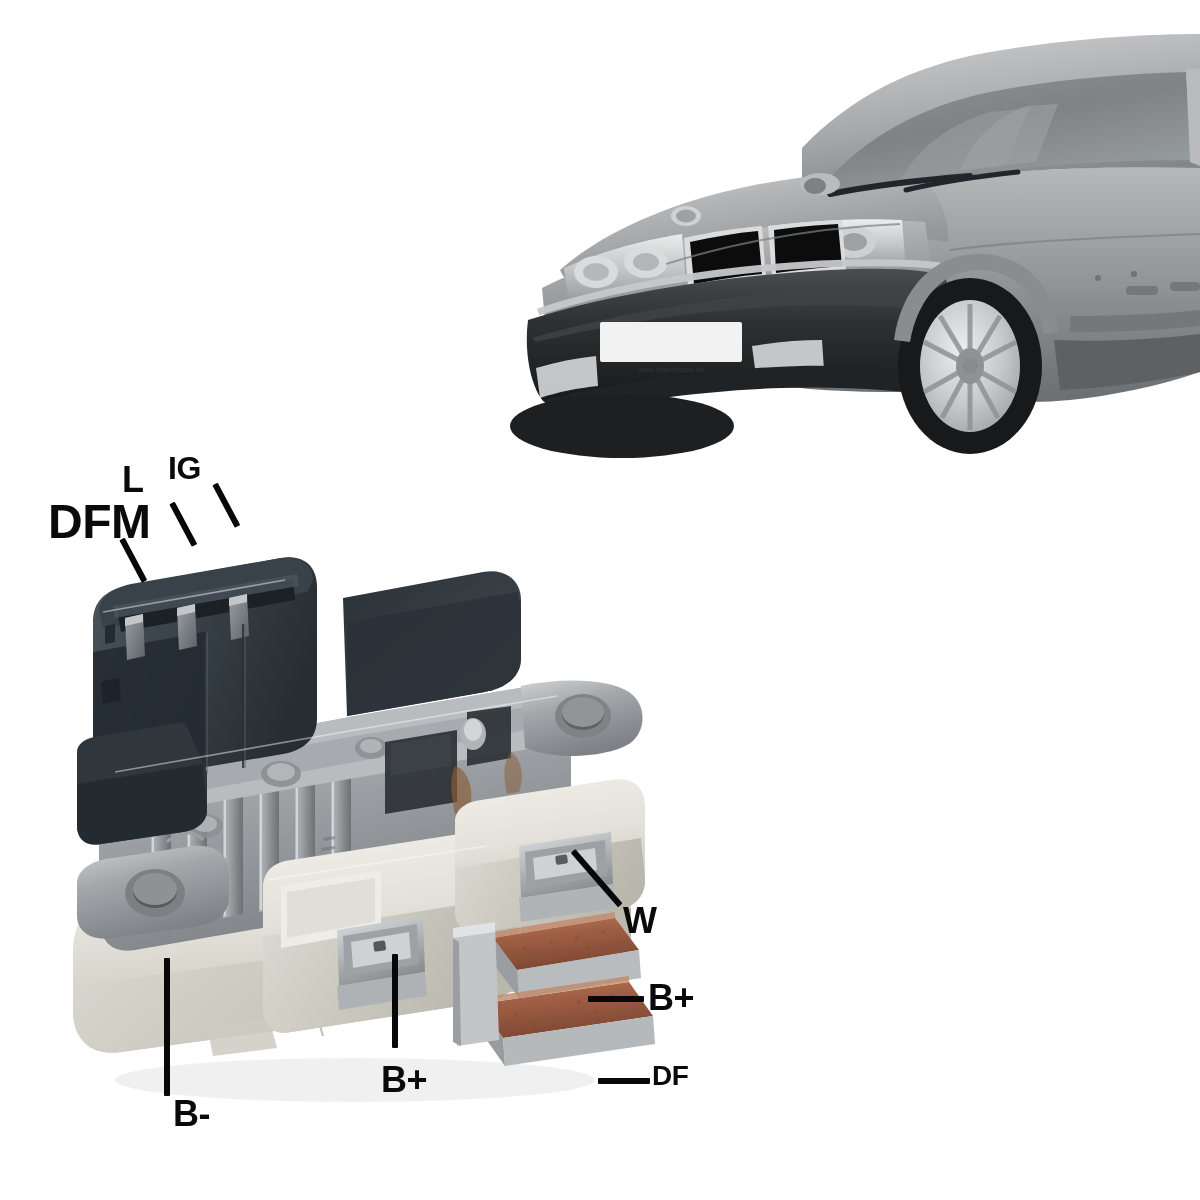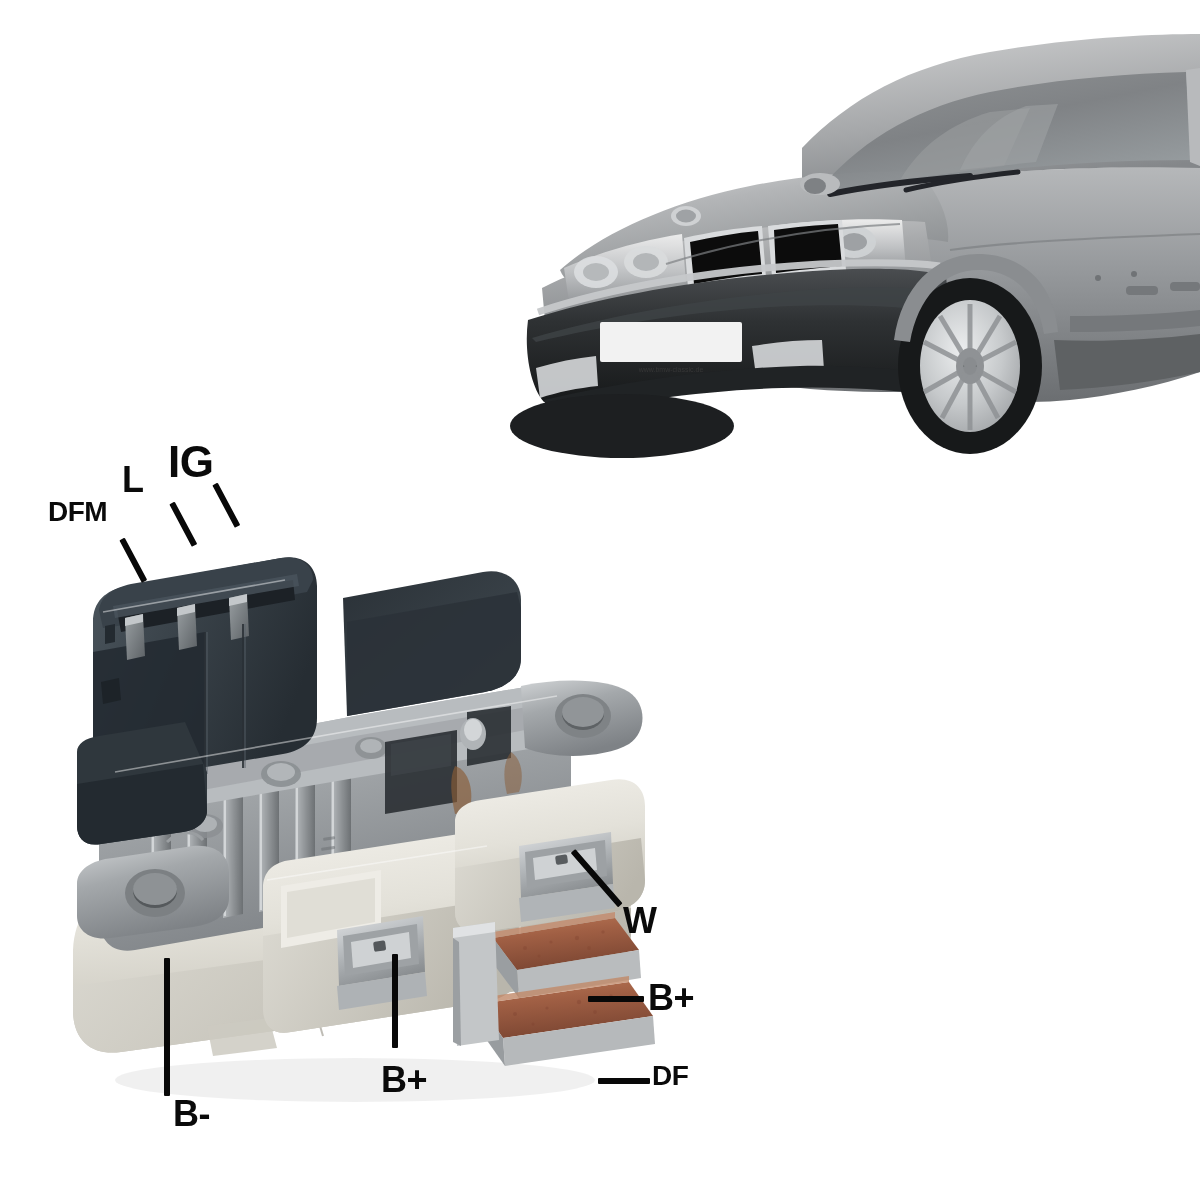--- a/index.html
+++ b/index.html
@@ -464,27 +464,27 @@
       </g>
 
       <g stroke="#ffffff" stroke-width="1.6" fill="none" opacity="0.45">
         <path d="M48,132 L230,100"></path>
         <path d="M60,292 L300,250 L502,216"></path>
         <path d="M212,400 L432,366"></path>
       </g>
     </svg>
   </div>
 
-  <div class="lbl" style="left:48px;top:498px;font-size:28px;">DFM</div>
+  <div class="lbl" style="left:48px;top:498px;font-size:48px;">DFM</div>
   <div class="leader" style="left:122px;top:536px;width:48px;height:6px;transform-origin:0 50%;transform:rotate(62deg);"></div>
 
   <div class="lbl" style="left:122px;top:462px;font-size:36px;">L</div>
   <div class="leader" style="left:172px;top:500px;width:48px;height:6px;transform-origin:0 50%;transform:rotate(62deg);"></div>
 
-  <div class="lbl" style="left:168px;top:440px;font-size:44px;">IG</div>
+  <div class="lbl" style="left:168px;top:452px;font-size:32px;">IG</div>
   <div class="leader" style="left:215px;top:481px;width:48px;height:6px;transform-origin:0 50%;transform:rotate(62deg);"></div>
 
   <div class="lbl" style="left:623px;top:903px;font-size:36px;">W</div>
   <div class="leader" style="left:573px;top:848px;width:72px;height:6px;transform-origin:0 50%;transform:rotate(49deg);"></div>
 
   <div class="lbl" style="left:648px;top:980px;font-size:36px;">B+</div>
   <div class="leader" style="left:588px;top:996px;width:56px;height:6px;"></div>
 
   <div class="lbl" style="left:652px;top:1062px;font-size:28px;">DF</div>
   <div class="leader" style="left:598px;top:1078px;width:52px;height:6px;"></div>

